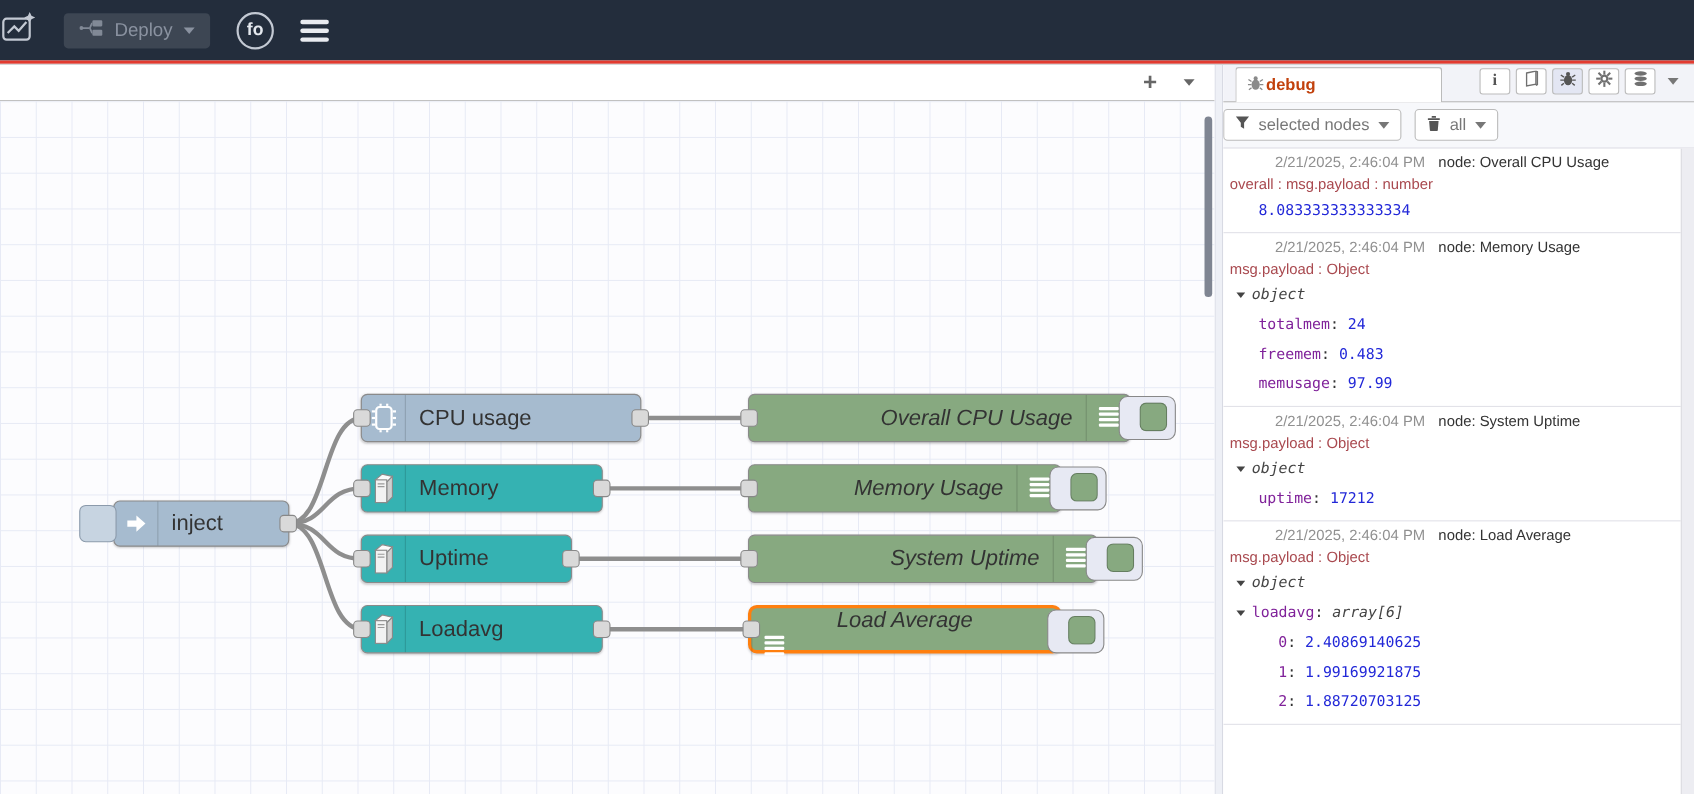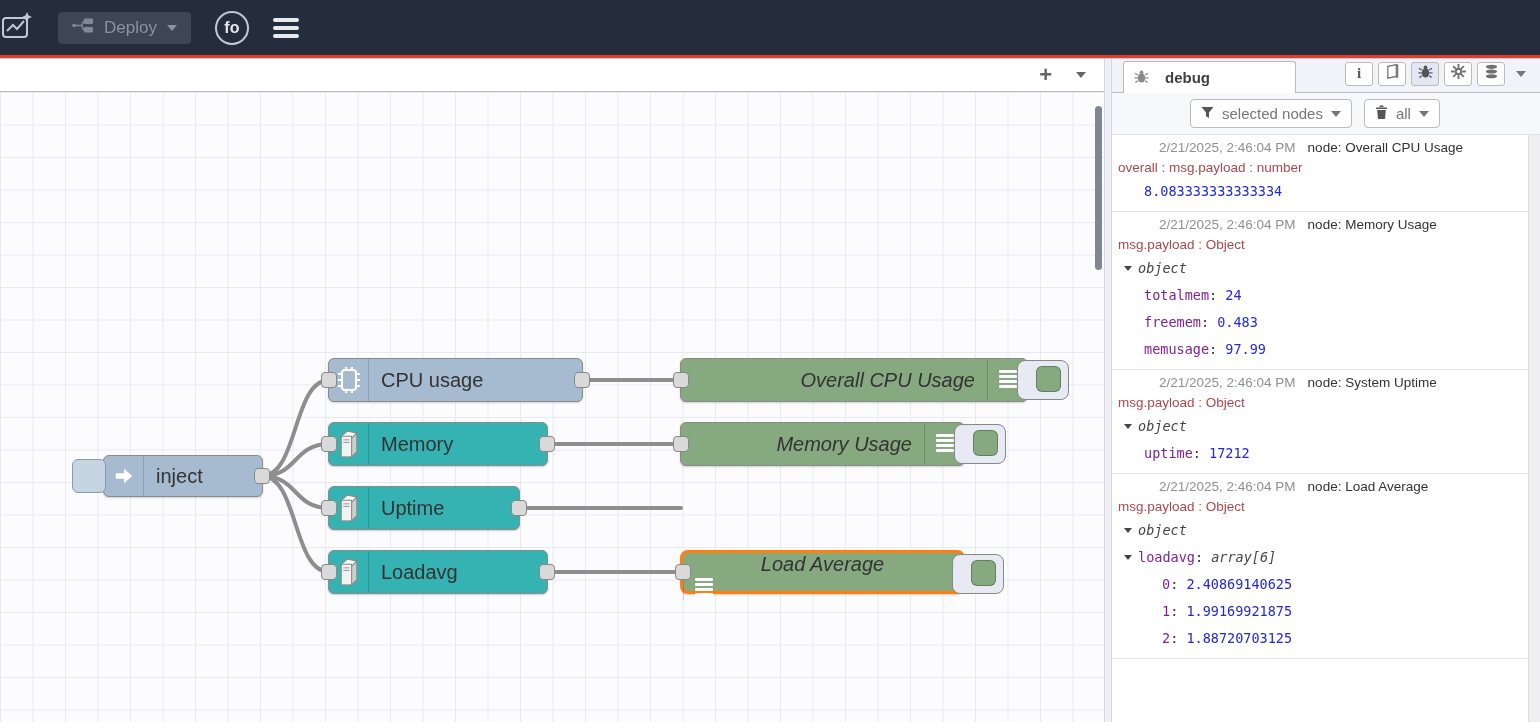--- a/index.html
+++ b/index.html
@@ -51,30 +51,30 @@
     border:1.5px solid #888;border-radius:8px;z-index:-1;}
   .toggle-inner{position:absolute;right:7px;top:5px;width:25px;height:26px;border-radius:6px;
     border:1px solid rgba(0,0,0,.25);}
 
   .separator{width:8px;background:#eef0f6;border-left:1px solid #d5d8e2;border-right:1px solid #d5d8e2;}
 
   
   .sidebar{flex:1;display:flex;flex-direction:column;background:#fff;overflow:hidden;}
   .sidebar-tabbar{height:34px;background:#f2f3f8;border-bottom:1px solid #bbb;position:relative;
     display:flex;align-items:center;justify-content:flex-end;gap:5px;padding:0 14px 4px 0;}
-  .debug-tab{position:absolute;left:11px;top:2px;bottom:-1px;width:173px;background:#fff;
+  .debug-tab{position:absolute;left:11px;top:2px;bottom:-1px;width:188px;background:#fff;
     border:1px solid #bbb;border-bottom:none;border-radius:3px 3px 0 0;display:flex;
-    align-items:center;gap:16px;padding-left:10px;font-weight:bold;color:#404040;font-size:15px;z-index:2;}
+    align-items:center;gap:2px;padding-left:10px;font-weight:bold;color:#c2410c;font-size:15px;z-index:2;}
   .tbtn{width:28px;height:24px;border:1px solid #bbb;border-radius:3px;background:#fff;
     display:flex;align-items:center;justify-content:center;color:#666;}
   .tbtn.active{background:#e3e6f3;}
   .tbtn .serif-i{font-family:"Liberation Serif",serif;font-weight:bold;font-size:15px;color:#555;}
   .sb-caret{color:#777;margin-left:6px;}
 
-  .filter-row{height:42px;background:#f7f8fb;display:flex;align-items:center;justify-content:center;
+  .filter-row{height:42px;background:#f7f8fb;display:flex;align-items:center;justify-content:flex-start;
     gap:12px;padding-right:22px;border-bottom:1px solid #e0e0e6;}
   .fbtn{display:flex;align-items:center;gap:8px;background:#fff;border:1px solid #bbb;
     border-radius:4px;height:29px;padding:0 10px;color:#777;font-size:15px;}
 
   .messages{flex:1;position:relative;overflow:hidden;border-left:0;}
   .msg-gutter{position:absolute;right:0;top:0;bottom:0;width:12px;background:#ededf2;
     border-left:1px solid #dcdce2;}
   .msg-list{margin-right:12px;}
   .msg{border-bottom:1px solid #e2e2e8;padding:2px 4px 6px 6px;}
   .msg-meta{display:flex;gap:12px;font-size:13.5px;line-height:21px;white-space:nowrap;overflow:hidden;margin-left:41px;}
@@ -241,20 +241,37 @@
                 <rect x="2" y="12" width="18" height="3" rx="1"></rect>
                 <rect x="2" y="17" width="18" height="3" rx="1"></rect>
               </g>
             </svg>
           </div>
           <div class="port in"></div>
           <div class="toggle">
             <div class="toggle-inner" style="background: rgb(135, 169, 128);"></div>
           </div>
         </div>
+        <div class="node" style="left: 680px; top: 394px; width: 318px; height: 44px; background: rgb(135, 169, 128);">
+          <div class="node-label italic">System Uptime</div>
+          <div class="icon-section right">
+            <svg width="22" height="24" viewBox="0 0 22 24">
+              <g fill="#fff">
+                <rect x="2" y="2" width="18" height="3" rx="1"></rect>
+                <rect x="2" y="7" width="18" height="3" rx="1"></rect>
+                <rect x="2" y="12" width="18" height="3" rx="1"></rect>
+                <rect x="2" y="17" width="18" height="3" rx="1"></rect>
+              </g>
+            </svg>
+          </div>
+          <div class="port in"></div>
+          <div class="toggle">
+            <div class="toggle-inner" style="background: rgb(135, 169, 128);"></div>
+          </div>
+        </div>
         <div class="node selected" style="left: 680px; top: 458px; width: 285px; height: 44px; background: rgb(135, 169, 128);">
           <div class="node-label italic">Load Average</div>
           <div class="icon-section right">
             <svg width="22" height="24" viewBox="0 0 22 24">
               <g fill="#fff">
                 <rect x="2" y="2" width="18" height="3" rx="1"></rect>
                 <rect x="2" y="7" width="18" height="3" rx="1"></rect>
                 <rect x="2" y="12" width="18" height="3" rx="1"></rect>
                 <rect x="2" y="17" width="18" height="3" rx="1"></rect>
               </g>

